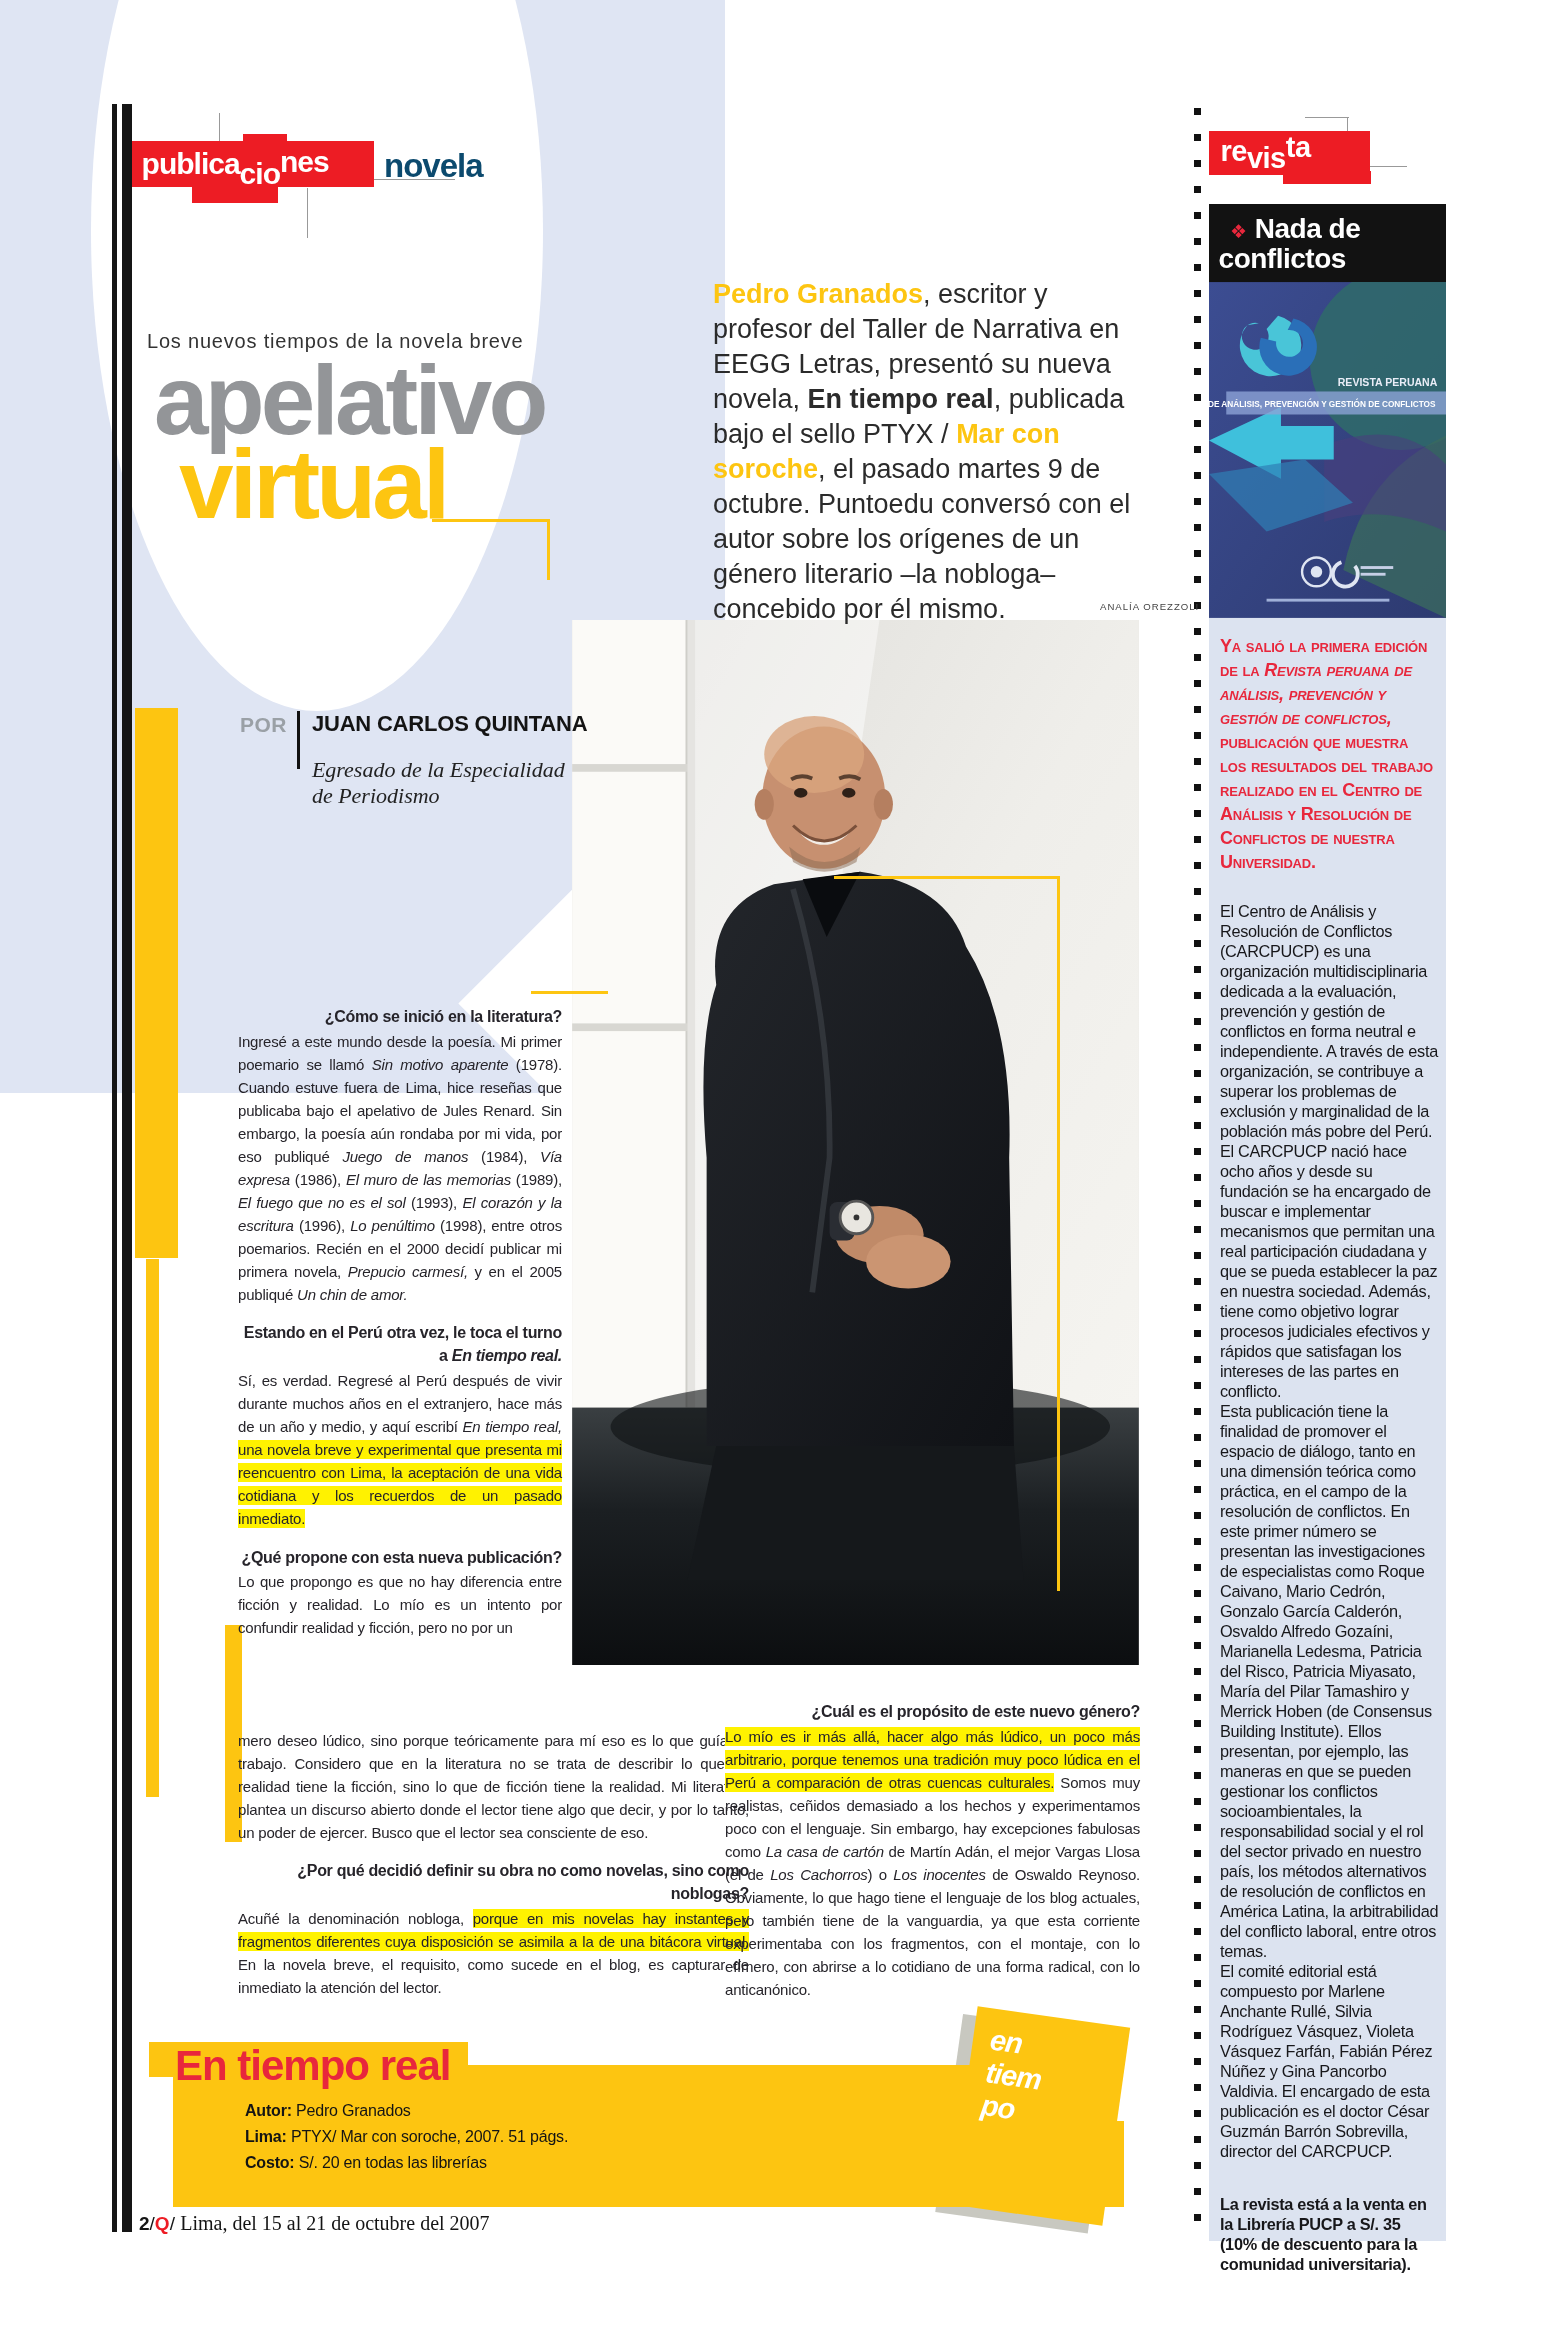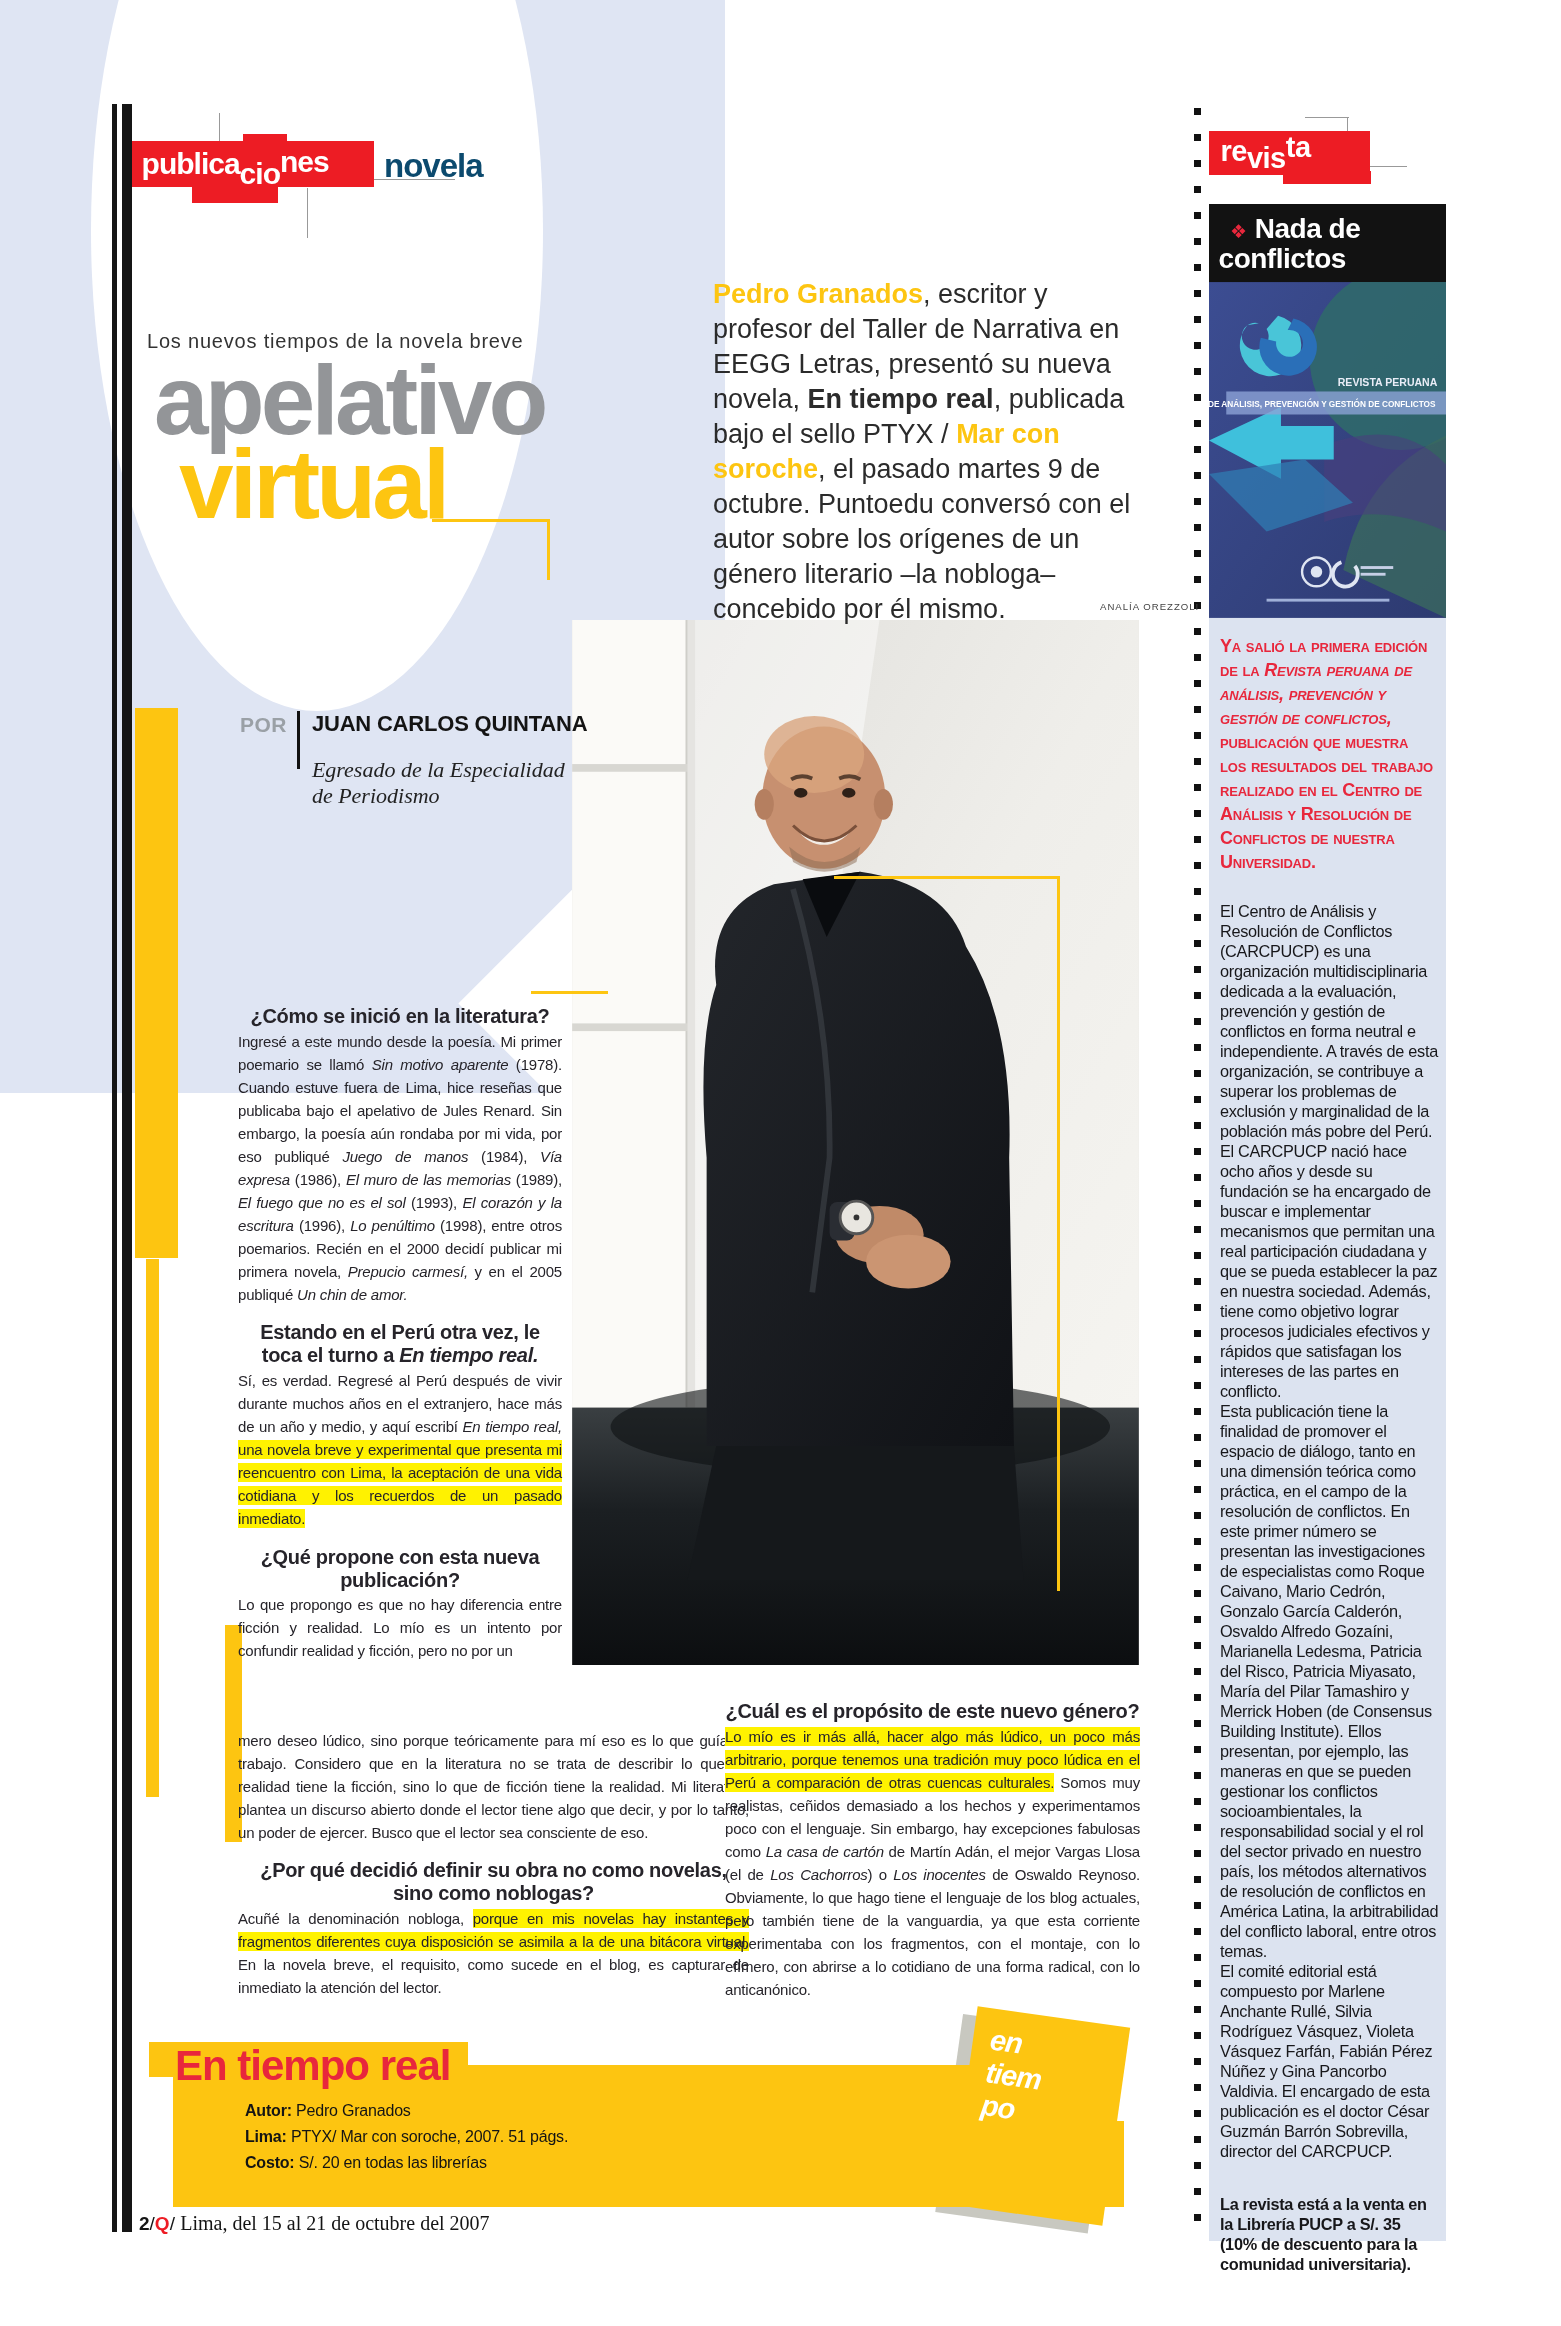--- a/index.html
+++ b/index.html
@@ -59,21 +59,21 @@
   .photo{left:572px;top:620px;width:567px;height:1045px;z-index:2;background:#e8e7e4}
   .photo svg{display:block}
 
   .byline{left:240px;top:711px;display:flex;align-items:flex-start;z-index:3}
   .byline .por{font-size:21px;font-weight:bold;color:#9aa0a6;letter-spacing:0.5px;margin-top:1.9px}
   .byline .bar{width:3.8px;height:58px;background:#111;margin:0 11.5px 0 9.6px}
   .byline .name{font-size:22px;font-weight:bold;color:#141414;letter-spacing:-0.2px}
   .byline .role{font-family:"Liberation Serif",serif;font-style:italic;font-size:22px;line-height:26px;color:#222;margin-top:20px}
 
   .qa{font-size:15px;line-height:23px;color:#26242a;text-align:justify;letter-spacing:-0.2px;z-index:4}
-  .qa .question{font-weight:bold;font-size:20px;letter-spacing:-0.3px;text-align:center;margin:15.4px 0 1.9px}
+  .qa .question{font-weight:bold;font-size:16px;letter-spacing:-0.3px;text-align:right;margin:15.4px 0 1.9px}
   .qa .question:first-child{margin-top:0}
   .col-left{left:238px;top:1005px;width:324px}
   .block-wide{left:238px;top:1729px;width:511px}
   .col-right{left:725px;top:1700px;width:415px}
 
   
   .etb{background:var(--accent_yellow);z-index:3}
   .etb-a{left:149px;top:2042px;width:319px;height:35px}
   .etb-b{left:173px;top:2065px;width:799px;height:142px}
   .etb-c{left:843px;top:2121px;width:281px;height:86px}

